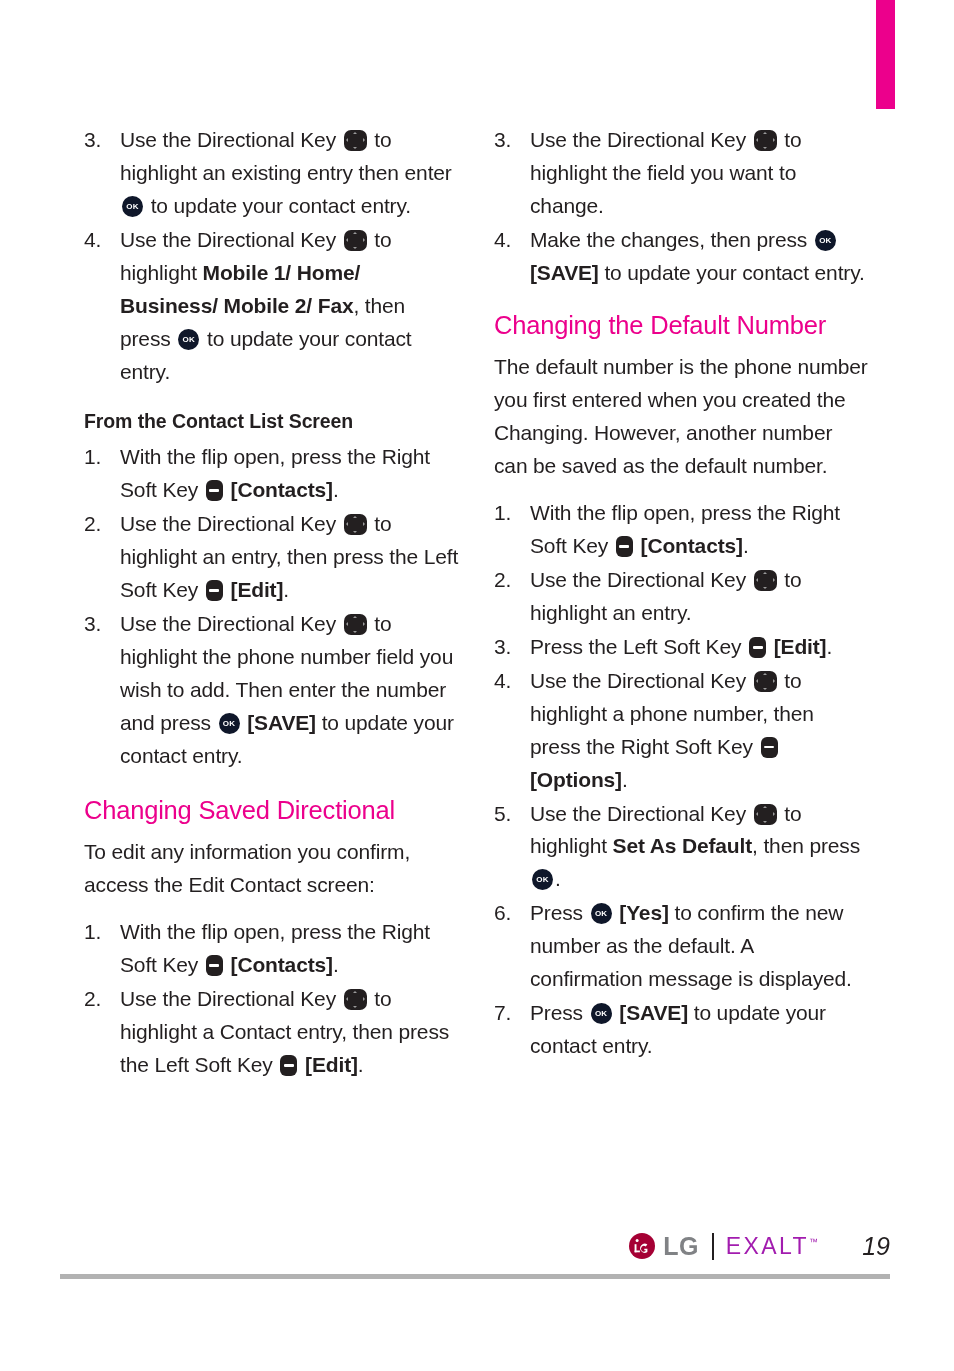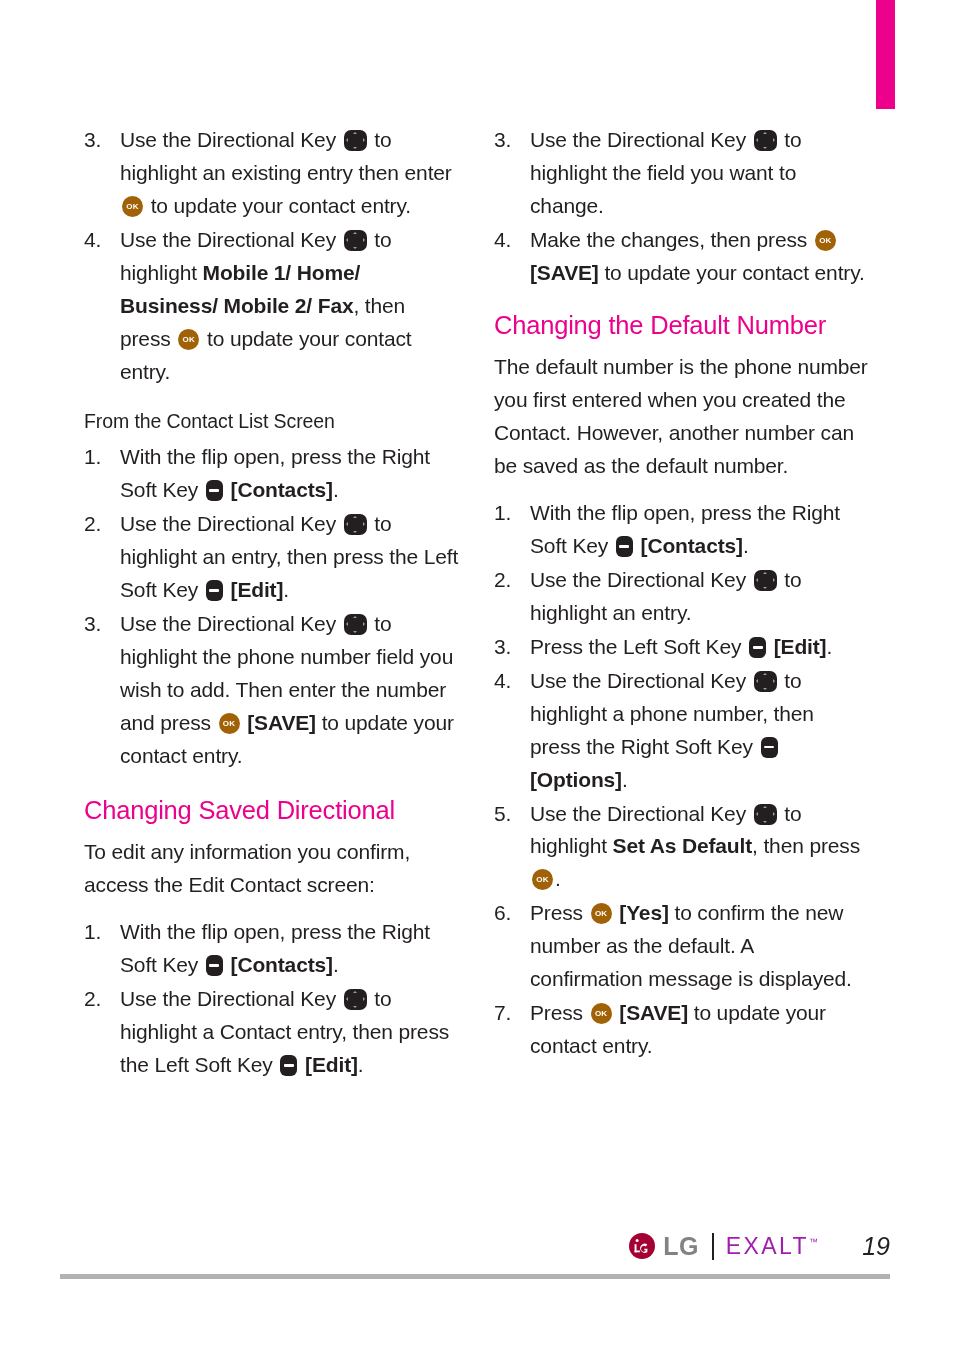--- a/index.html
+++ b/index.html
@@ -55,21 +55,21 @@
     font-size: 25.5px;
     line-height: 1.18;
     font-weight: 400;
     letter-spacing: -0.2px;
     margin: 22px 0 11px 0;
   }
   .h2.tight-top { margin-top: 20px; }
 
   .h3 {
     font-size: 19.5px;
-    font-weight: normal;
+    font-weight: bold;
     line-height: 1.25;
     letter-spacing: -0.1px;
     margin: 20px 0 8px 0;
     color: #231f20;
   }
 
   p.para {
     font-size: 21px;
     line-height: 1.57;
     margin: 0 0 4px 0;
@@ -148,21 +148,21 @@
     height: 2.6px;
     background: #ffffff;
     border-radius: 1px;
   }
 
   
   .ico-ok {
     width: 21px;
     height: 21px;
     border-radius: 50%;
-    background: #a16207;
+    background: #0f172a;
     margin: 0 2px;
   }
   .ico-ok i {
     position: absolute;
     left: 0; right: 0; top: 0; bottom: 0;
     color: #ffffff;
     font-size: 8px;
     font-style: normal;
     font-weight: bold;
     letter-spacing: 0.2px;
@@ -306,21 +306,21 @@
         </li>
 
         <li>
           <span class="num">4.</span>
           <span><span>Make the changes, then press </span><span class="ico ico-ok"><i>OK</i></span><b> [SAVE]</b><span> to update your contact entry.</span></span>
         </li>
       </ol>
 
       <div class="h2 tight-top">Changing the Default Number</div>
 
-      <p class="para">The default number is the phone number you first entered when you created the Contact. However, another number can be saved as the default number.</p>
+      <p class="para">The default number is the phone number you first entered when you created the Changing. However, another number can be saved as the default number.</p>
 
       <div class="spacer-sm"></div>
 
       <ol class="steps">
         <li>
           <span class="num">1.</span>
           <span><span>With the flip open, press the Right Soft Key </span><span class="ico ico-soft"><i></i></span><b> [Contacts]</b><span>.</span></span>
         </li>
 
         <li>

